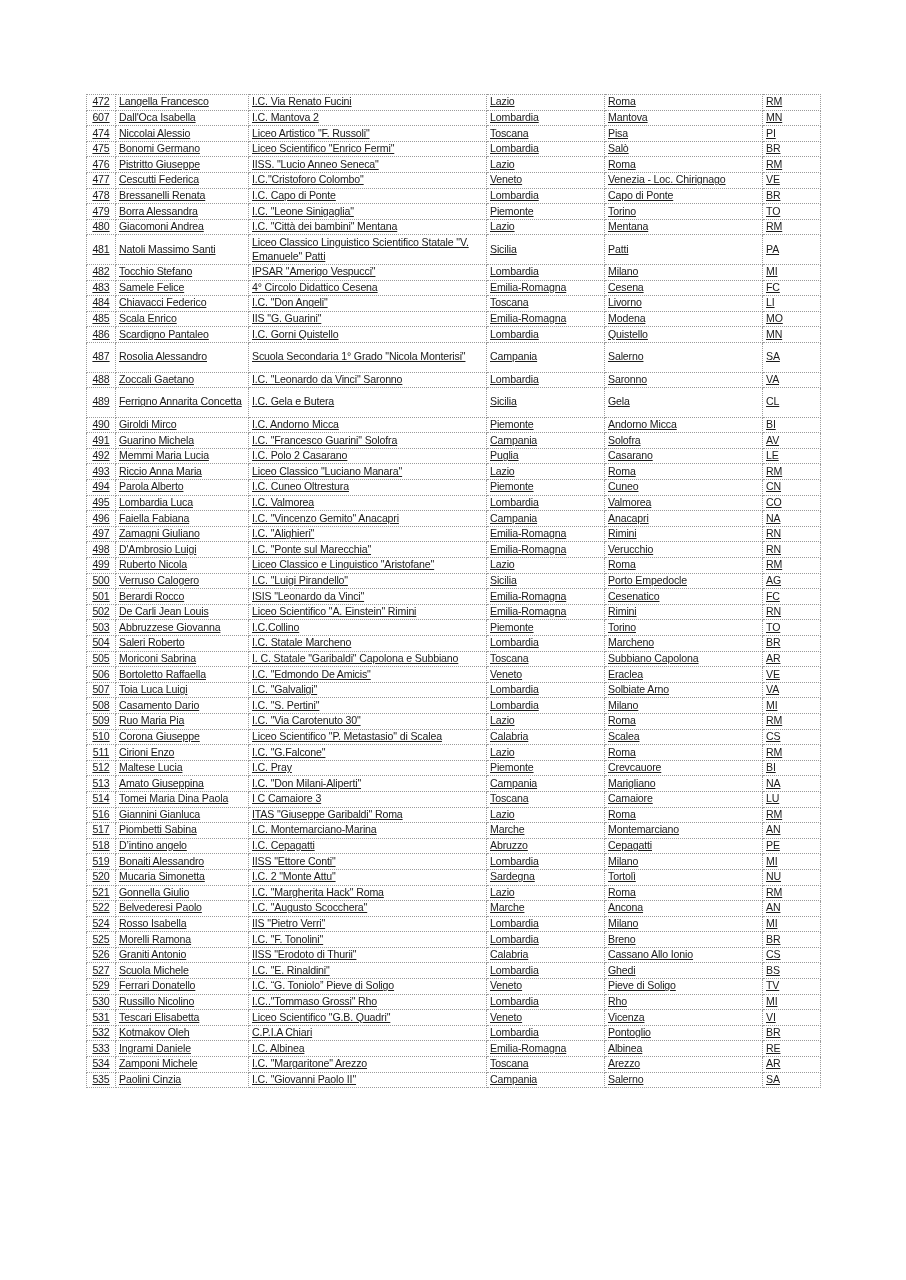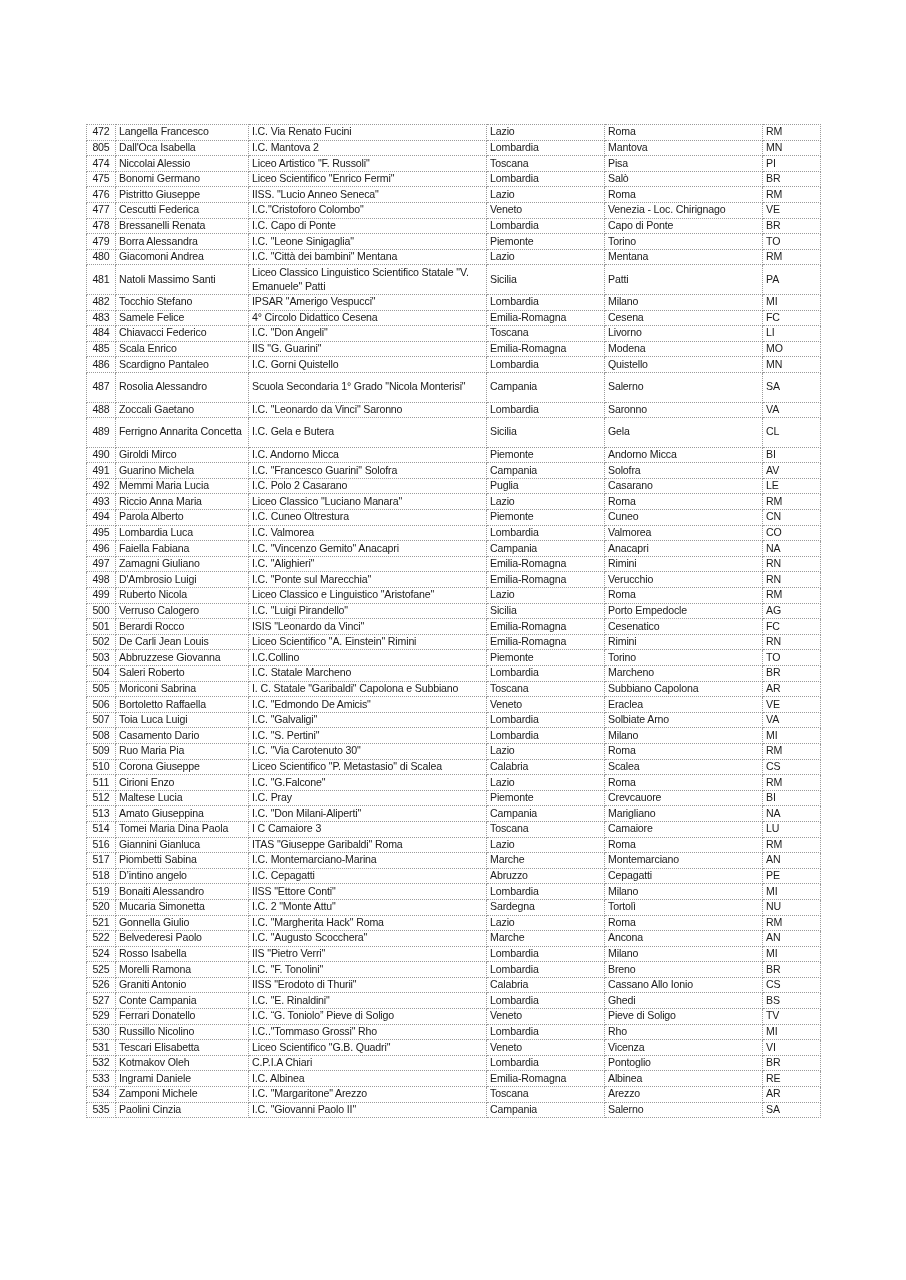--- a/index.html
+++ b/index.html
@@ -1,18 +1,18 @@
 <!DOCTYPE html>
 <html><head>
 <meta charset="utf-8">
 <style>
   html, body { margin:0; padding:0; background:#ffffff; }
   body { width:906px; height:1280px; position:relative; overflow:hidden;
          font-family:"Liberation Sans", sans-serif; color:#1a1a1a; }
-  #sheet { position:absolute; left:86px; top:124px; width:734px; }
+  #sheet { position:absolute; left:86px; top:94px; width:734px;text-decoration:underline; }
   table { border-collapse:collapse; width:734px; table-layout:fixed; }
   td { border:1px dotted #9a9a9a; font-size:10.6px; line-height:13.9px;
        padding:0 3px; vertical-align:middle; white-space:nowrap; overflow:hidden;
        letter-spacing:-0.15px; height:14.6px; }
   td.wrap { white-space:normal; }
   td.num { text-align:center; padding:0 2px; }
   col.c0 { width:29px; } col.c1 { width:133px; } col.c2 { width:238px; }
   col.c3 { width:118px; } col.c4 { width:158px; } col.c5 { width:58px; }
   tr.tall td { height:28.6px; }
 </style>
@@ -32,21 +32,21 @@
     <tbody id="tbody">
         <tr>
           <td class="num">472</td>
           <td>Langella Francesco</td>
           <td>I.C. Via Renato Fucini</td>
           <td>Lazio</td>
           <td>Roma</td>
           <td>RM</td>
         </tr>
         <tr>
-          <td class="num">805</td>
+          <td class="num">607</td>
           <td>Dall'Oca Isabella</td>
           <td>I.C. Mantova 2</td>
           <td>Lombardia</td>
           <td>Mantova</td>
           <td>MN</td>
         </tr>
         <tr>
           <td class="num">474</td>
           <td>Niccolai Alessio</td>
           <td>Liceo Artistico "F. Russoli"</td>
@@ -449,21 +449,21 @@
         <tr>
           <td class="num">526</td>
           <td>Graniti Antonio</td>
           <td>IISS "Erodoto di Thurii"</td>
           <td>Calabria</td>
           <td>Cassano Allo Ionio</td>
           <td>CS</td>
         </tr>
         <tr>
           <td class="num">527</td>
-          <td>Conte Campania</td>
+          <td>Scuola Michele</td>
           <td>I.C. "E. Rinaldini"</td>
           <td>Lombardia</td>
           <td>Ghedi</td>
           <td>BS</td>
         </tr>
         <tr>
           <td class="num">529</td>
           <td>Ferrari Donatello</td>
           <td>I.C. “G. Toniolo”  Pieve di Soligo</td>
           <td>Veneto</td>

